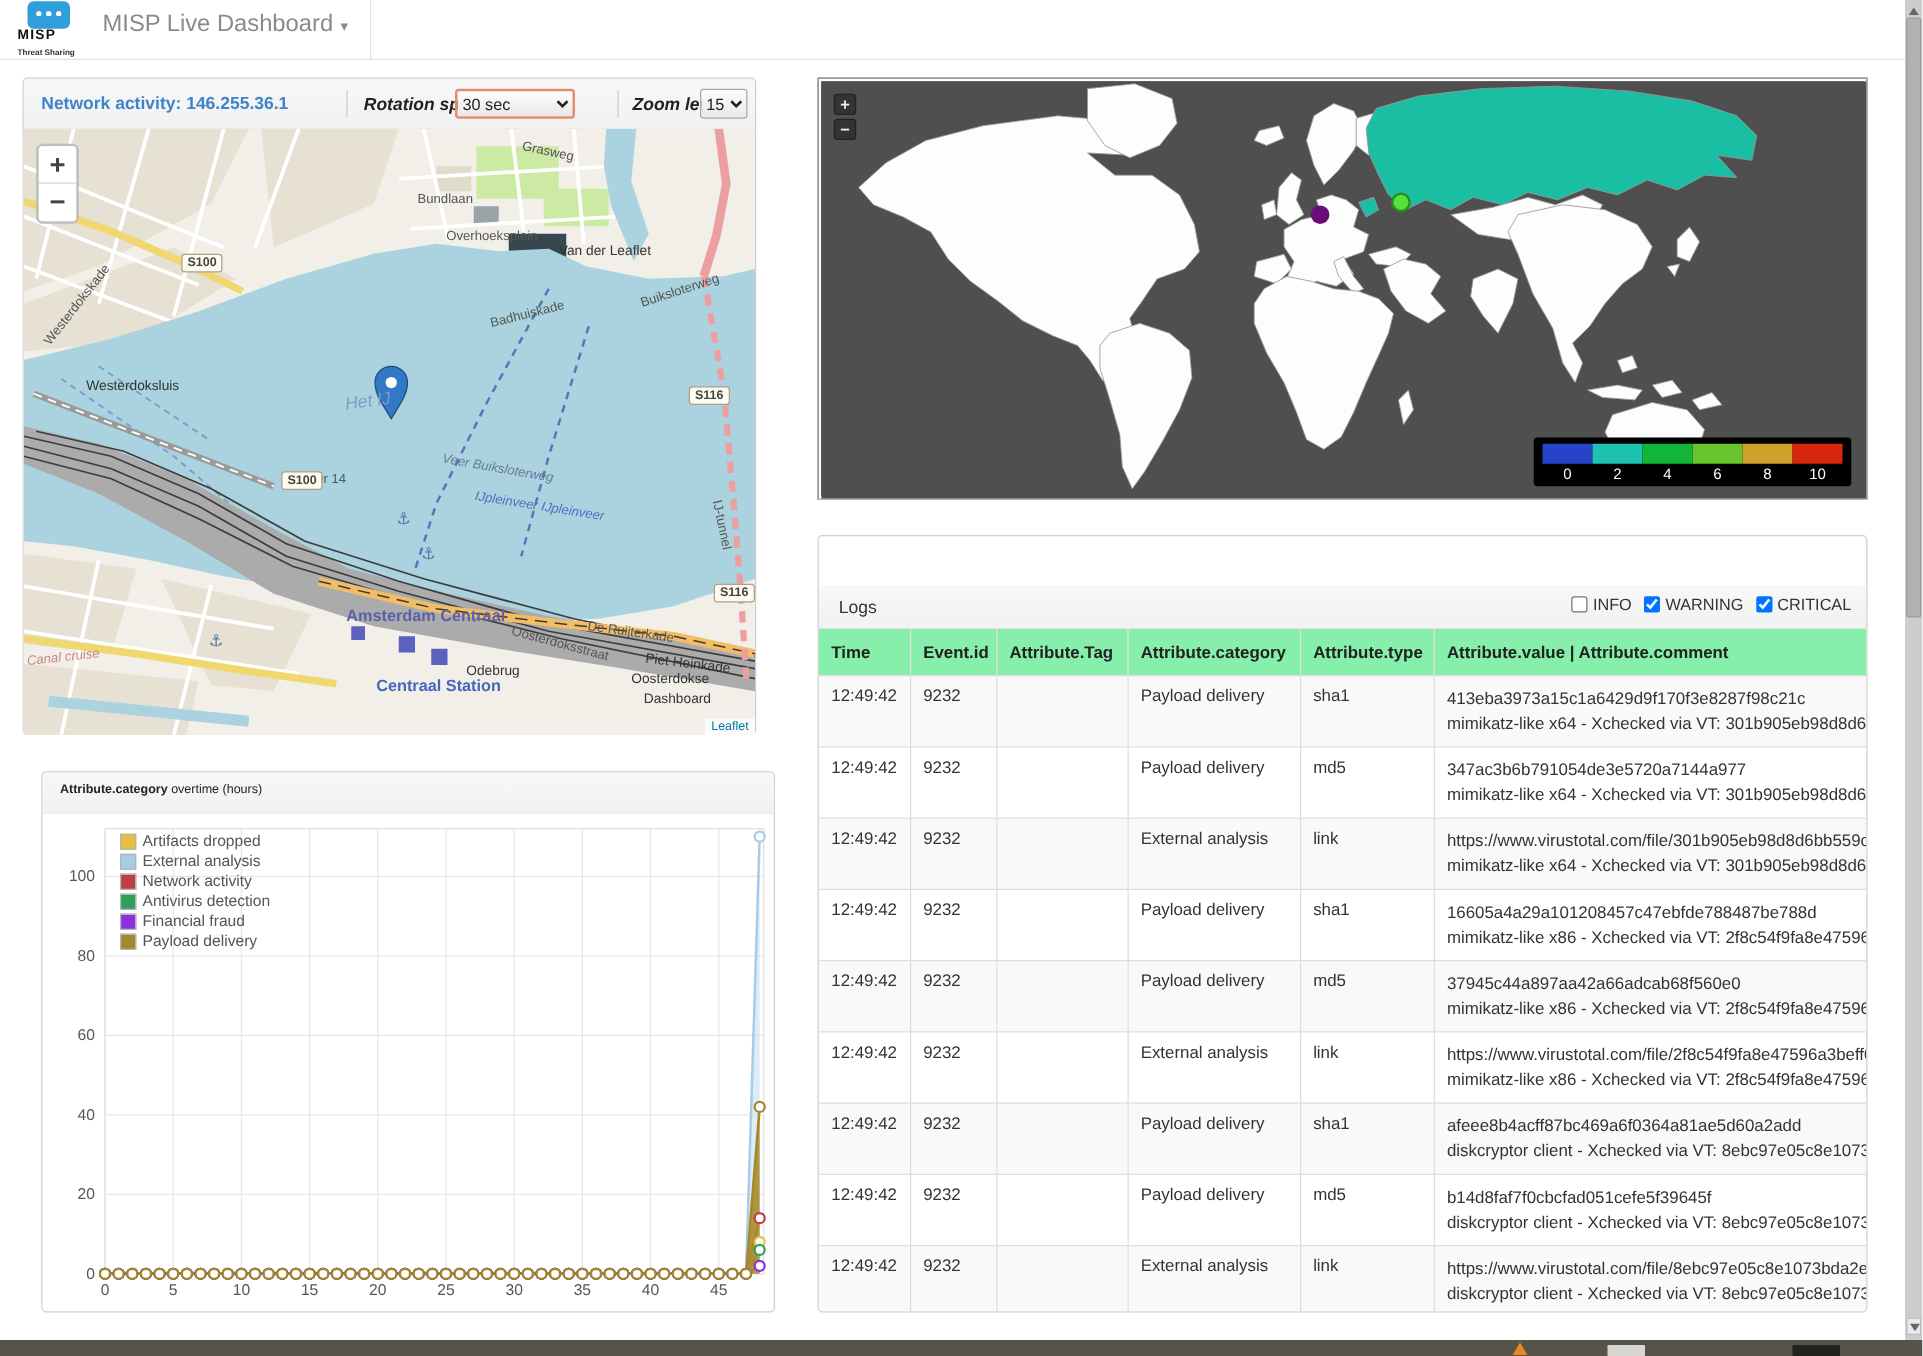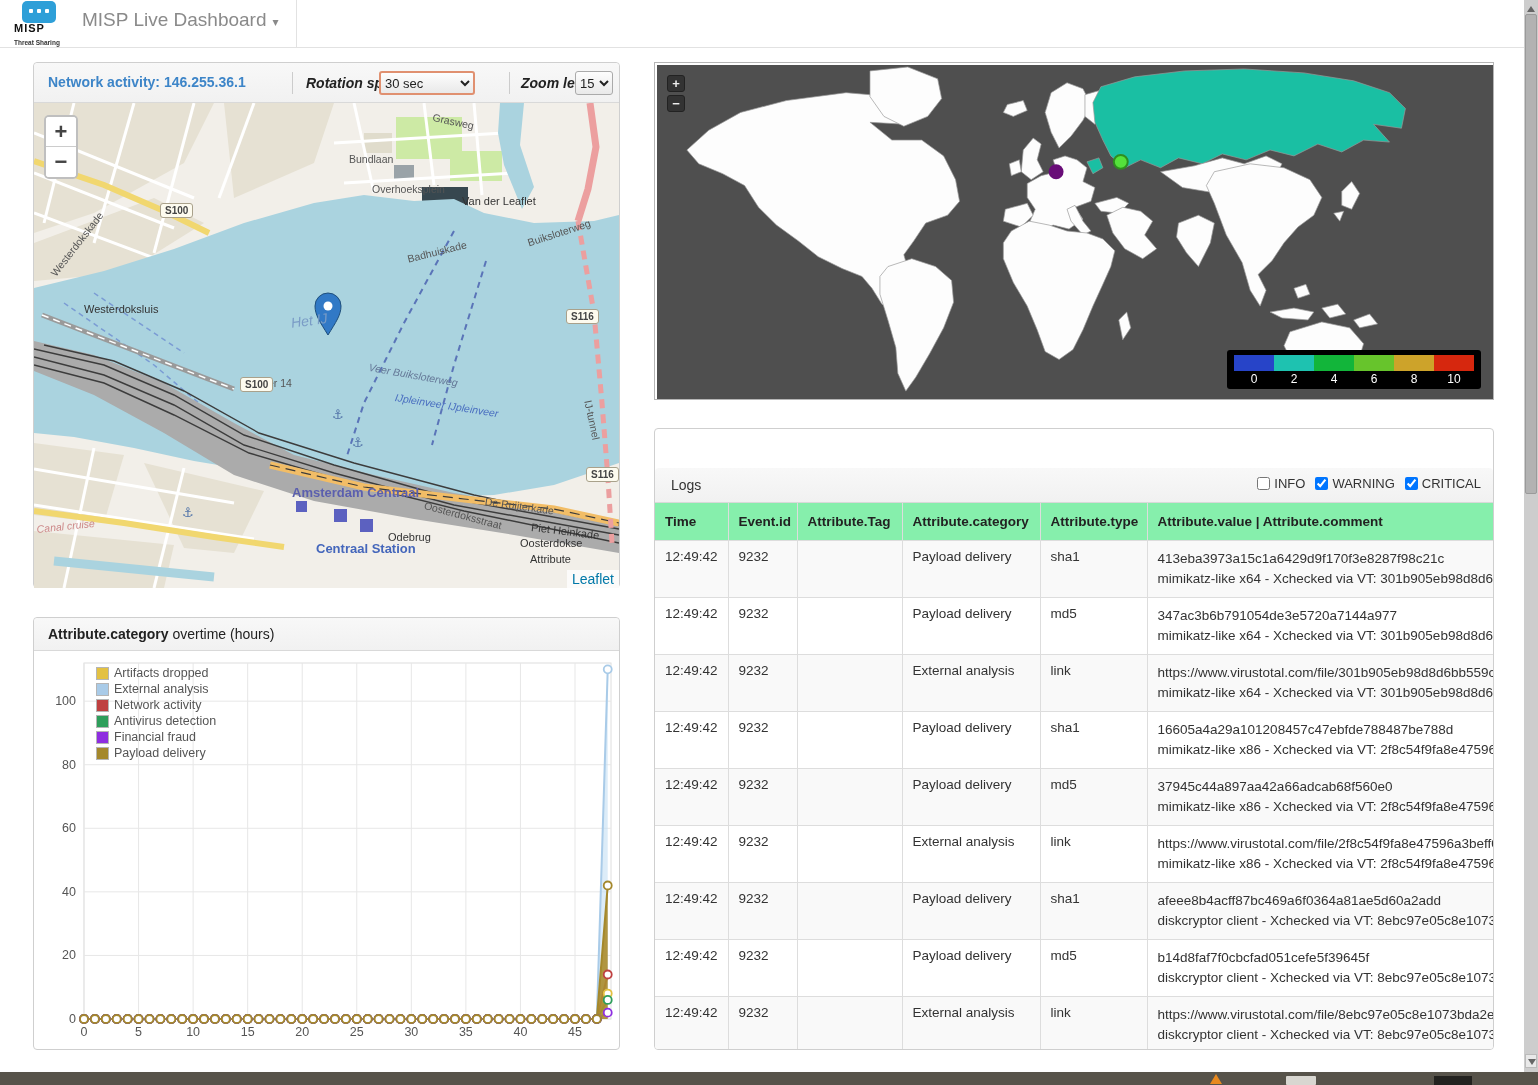--- a/index.html
+++ b/index.html
@@ -30,21 +30,21 @@
   #zmq-led { position:absolute; left:64px; top:24px; width:13px; height:13px; border-radius:50%;
     background:radial-gradient(circle at 35% 30%, #b8ef6a, #72c818 60%, #58a50e);
     border:1px solid #4d920c; box-shadow:0 0 3px rgba(110,200,20,.7); }
 
   
   .panel { position:absolute; background:#fff; border:1px solid #cfcfcf; border-radius:4px; }
   .panel-head { background:linear-gradient(#f8f8f8,#f1f1f1); border-bottom:1px solid #d9d9d9;
     border-radius:4px 4px 0 0; }
 
   
-  #net-panel { left:33px; top:62px; width:587px; height:526px; }
+  #net-panel { left:18px; top:62px; width:587px; height:526px; }
   #net-head { height:40px; position:relative; }
   #net-title { position:absolute; left:14px; top:11px; font-size:14px; font-weight:bold; color:#3d85c8; }
   .head-sep { position:absolute; top:9px; width:1px; height:22px; background:#ccc; }
   .ctl-label { position:absolute; top:12px; font-size:14px; font-style:italic; font-weight:bold; color:#222; }
   select { font-family:inherit; font-size:13px; color:#222; background:linear-gradient(#fdfdfd,#e9e9e9);
     border:1px solid #aaa; border-radius:3px; height:24px; }
   #rotation-select { position:absolute; left:345px; top:8px; width:96px; border:2px solid #e09070; }
   #zoom-select { position:absolute; left:541px; top:8px; width:38px; }
   #leaflet-map { position:absolute; left:0; top:40px; width:585px; height:485px; overflow:hidden;
     background:#f2efe9; cursor:grab; }
@@ -70,26 +70,26 @@
 
   #map-popup { position:absolute; left:238px; top:130px; width:114px; height:64px; background:#fff;
     border-radius:12px; box-shadow:0 3px 10px rgba(0,0,0,.35); }
   #map-popup .tail { position:absolute; left:48px; bottom:-9px; border:9px solid transparent;
     border-top-color:#fff; border-bottom:0; }
   #popup-title { position:absolute; left:14px; top:12px; font-size:13px; font-weight:bold; color:#222; }
   #popup-body  { position:absolute; left:14px; top:32px; font-size:13px; color:#333; }
   #popup-close { position:absolute; right:8px; top:4px; font-size:15px; color:#888; cursor:pointer; }
 
   #leaflet-attrib { position:absolute; right:0; bottom:0; background:rgba(255,255,255,.75);
-    font-size:14px; color:#0078A8; padding:1px 5px; }
+    font-size:10px; color:#0078A8; padding:1px 5px; }
 
   
   #chart-panel { left:33px; top:617px; width:587px; height:433px; }
   #chart-head { height:33px; position:relative; }
-  #chart-title { position:absolute; left:14px; top:8px; font-size:14px; color:#222; }
+  #chart-title { position:absolute; left:14px; top:8px; font-size:10px; color:#222; }
   #chart-title b { font-weight:bold; }
   #chart-area { position:absolute; left:0; top:33px; width:585px; height:398px; }
   #chart-legend { position:absolute; left:62px; top:14px; }
   .leg-item { display:flex; align-items:center; height:16px; }
   .leg-swatch { width:13px; height:13px; border:1px solid #b5b5b5; margin-right:5px; }
   .leg-text { font-size:12.5px; color:#555; }
 
   
   #world-panel { position:absolute; left:654px; top:62px; width:840px; height:338px;
     background:#4f4f4f; border:1px solid #b5b5b5; box-shadow:0 0 0 2px #fff inset; }
@@ -280,21 +280,21 @@
           <div class="map-label lbl-road" style="left: 210px; top: 274px;">Steiger 14</div>
           <div class="map-label lbl-ferry" style="left: 336px; top: 258px; transform: rotate(10deg); transform-origin: left top;">Veer Buiksloterweg</div>
           <div class="map-label lbl-ferry2" style="left: 362px; top: 288px; transform: rotate(9deg); transform-origin: left top;">IJpleinveer IJpleinveer</div>
           <div class="map-label lbl-big" style="left: 258px; top: 382px;">Amsterdam Centraal</div>
           <div class="map-label lbl-road" style="left: 392px; top: 396px; transform: rotate(15deg); transform-origin: left top;">Oosterdoksstraat</div>
           <div class="map-label lbl-road" style="left: 452px; top: 392px; transform: rotate(8deg); transform-origin: left top;">De Ruijterkade</div>
           <div class="map-label lbl-city" style="left: 498px; top: 418px; transform: rotate(7deg); transform-origin: left top;">Piet Heinkade</div>
           <div class="map-label lbl-blue" style="left: 282px; top: 438px;">Centraal Station</div>
           <div class="map-label lbl-city" style="left: 354px; top: 428px;">Odebrug</div>
           <div class="map-label lbl-city" style="left: 486px; top: 434px;">Oosterdokse</div>
-          <div class="map-label lbl-city" style="left: 496px; top: 450px;">Attribute</div>
+          <div class="map-label lbl-city" style="left: 496px; top: 450px;">Dashboard</div>
           <div class="map-label lbl-road" style="left: 560px; top: 296px; transform: rotate(78deg); transform-origin: left top;">IJ-tunnel</div>
           <div class="map-label lbl-pink" style="left: 2px; top: 420px; transform: rotate(-6deg); transform-origin: left top;">Canal cruise</div>
         </div>
       <div id="badges-layer">
           <div class="road-badge" style="left: 126px; top: 100px;">S100</div>
           <div class="road-badge" style="left: 206px; top: 274px;">S100</div>
           <div class="road-badge" style="left: 532px; top: 206px;">S116</div>
           <div class="road-badge" style="left: 552px; top: 364px;">S116</div>
         </div>
 

